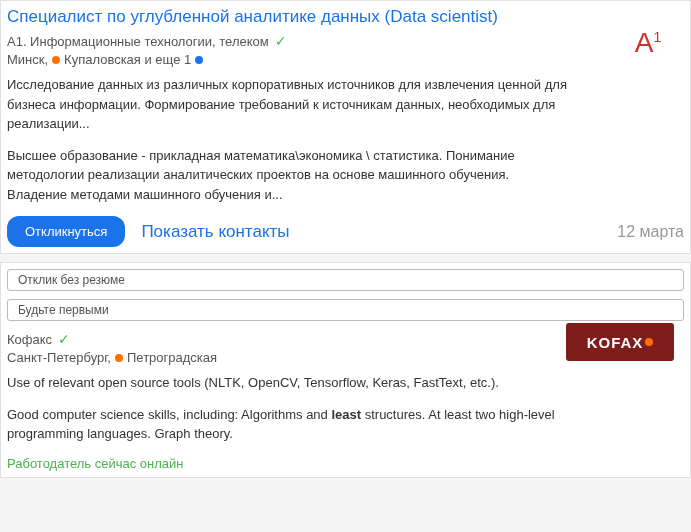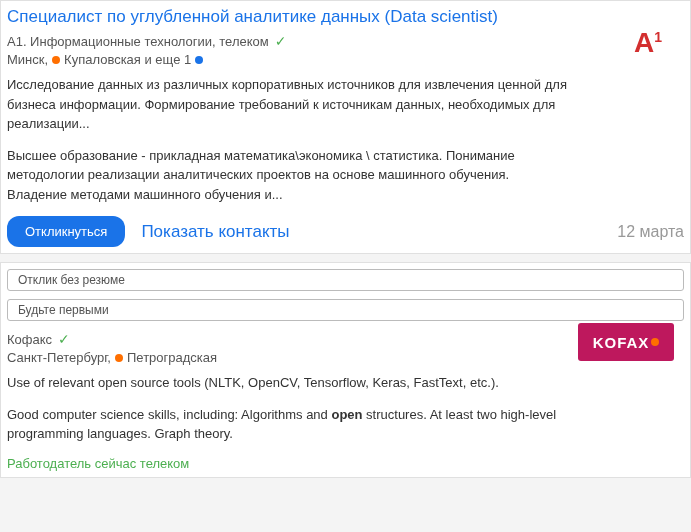--- a/index.html
+++ b/index.html
@@ -86,21 +86,21 @@
       right: 16px;
       width: 52px;
       height: 52px;
       display: flex;
       align-items: center;
       justify-content: center;
     }
 
     .logo-a1-text {
       font-size: 28px;
-      font-weight: bold;
+      font-weight: normal;
       color: #d32f2f;
       font-family: Arial, sans-serif;
     }
 
     .logo-a1-text sup {
       font-size: 14px;
       vertical-align: super;
     }
 
     .card-footer {
@@ -149,23 +149,23 @@
       padding: 3px 10px;
       font-size: 12px;
       color: #555;
       background: #fff;
     }
 
     .logo-kofax {
       position: absolute;
       top: 60px;
       right: 16px;
-      width: 96px;
+      width: 108px;
       height: 38px;
-      background: #be185d;
+      background: #7f1d1d;
       display: flex;
       align-items: center;
       justify-content: center;
       border-radius: 3px;
     }
 
     .logo-kofax-text {
       color: #fff;
       font-size: 15px;
       font-weight: bold;
@@ -233,22 +233,22 @@
   </div>
 
   <div class="location-row">
     <span>Санкт-Петербург,</span>
     <span class="dot-orange"></span>
     <span>Петроградская</span>
   </div>
 
   <div class="description">Use of relevant open source tools (NLTK, OpenCV, Tensorflow, Keras, FastText, etc.).</div>
   <div class="description">
-    <span>Good computer science skills, including: Algorithms and </span><b>open</b><span> structures. At least two high-level programming languages. Graph theory.</span>
+    <span>Good computer science skills, including: Algorithms and </span><b>least</b><span> structures. At least two high-level programming languages. Graph theory.</span>
   </div>
 
   <div class="logo-kofax">
     <span class="logo-kofax-text">KOFAX</span>
       <span class="logo-kofax-dot"></span>
   </div>
 
-  <div class="employer-online">Работодатель сейчас телеком</div>
+  <div class="employer-online">Работодатель сейчас онлайн</div>
 </div>
 
 </body></html>

